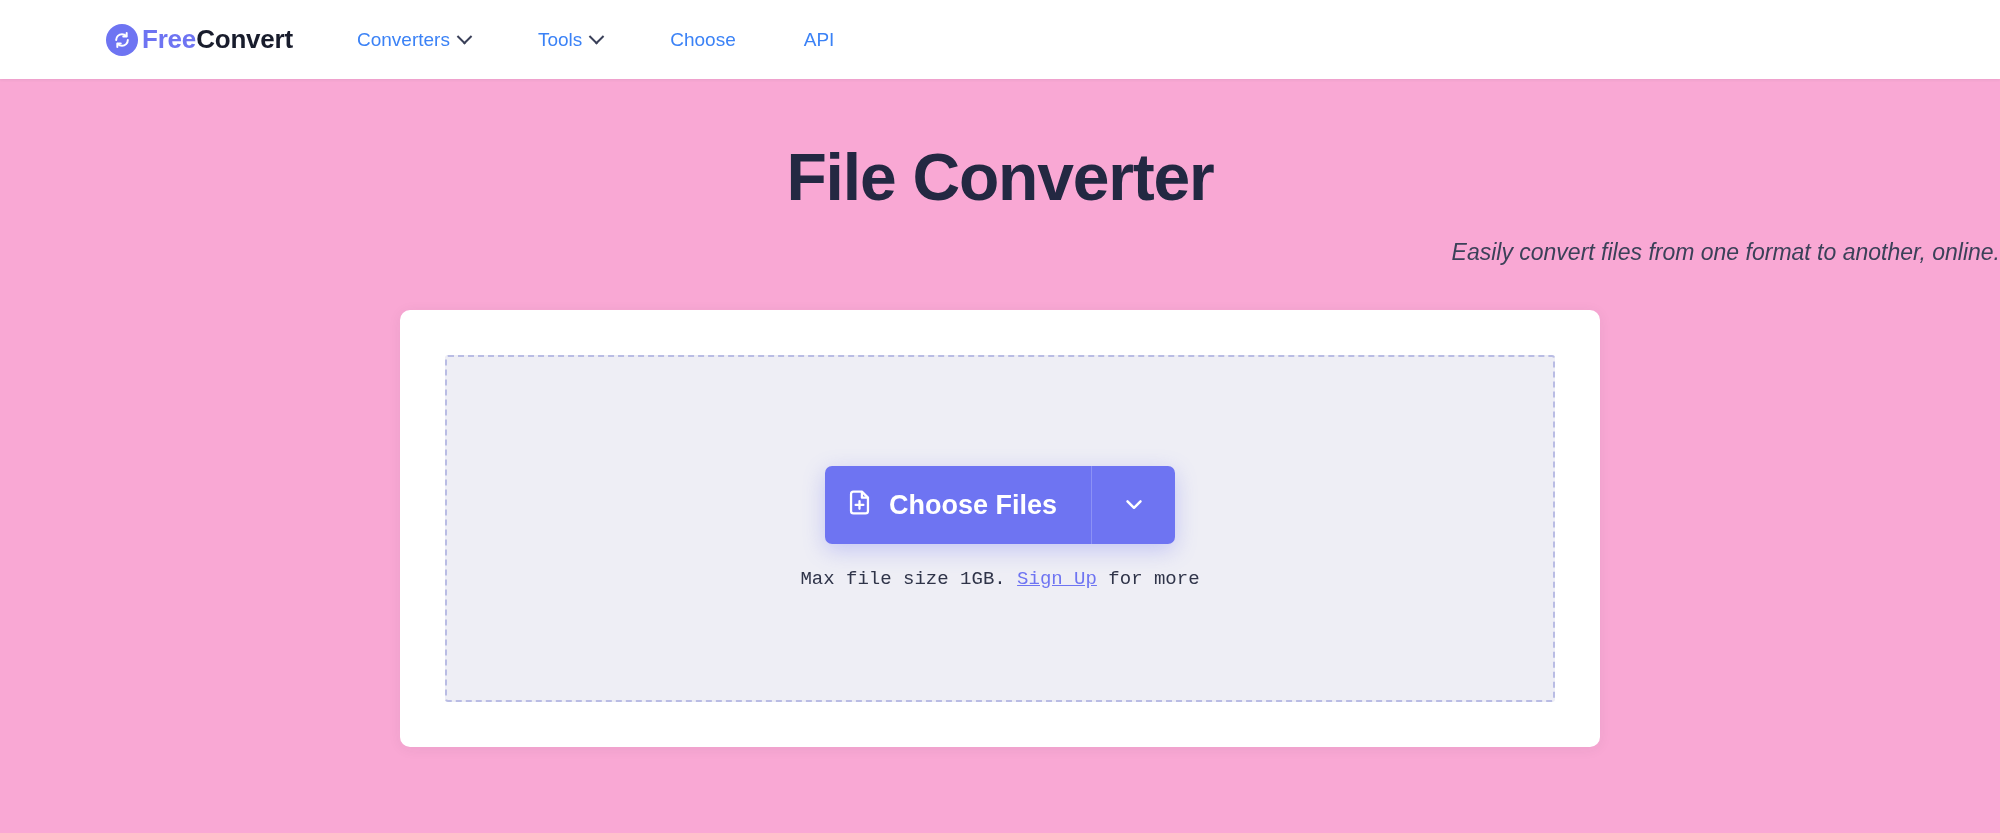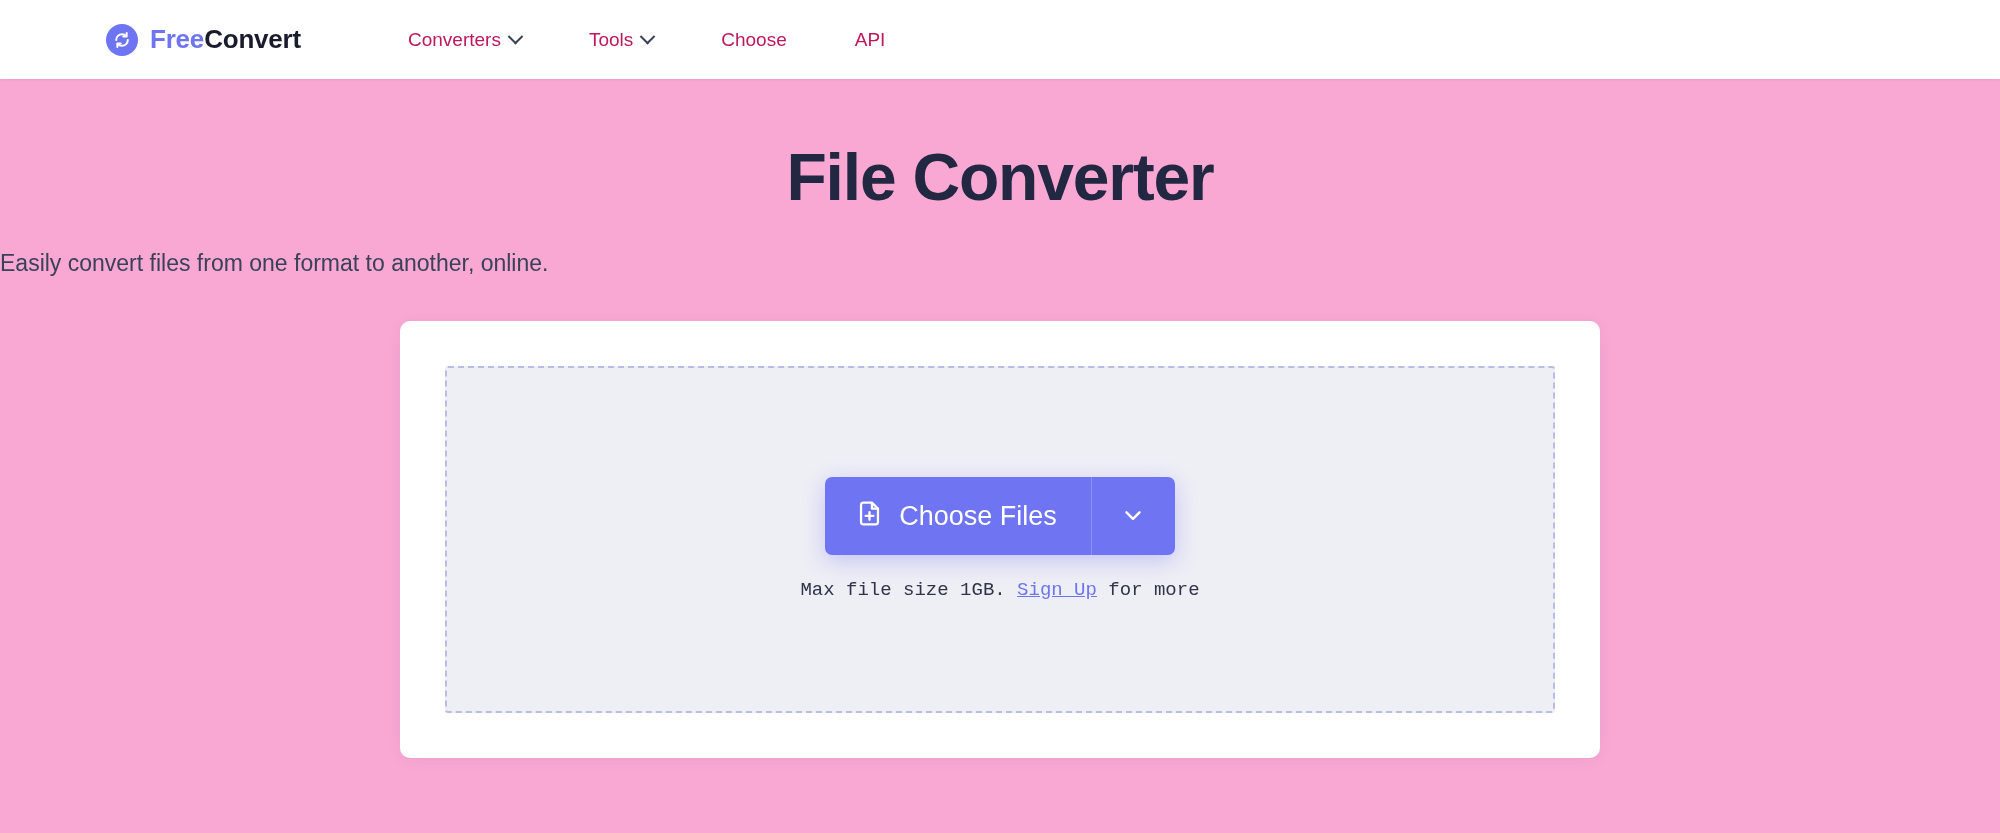--- a/index.html
+++ b/index.html
@@ -25,24 +25,24 @@
     align-items: center;
     padding: 0 55px 0 106px;
     position: relative;
     z-index: 5;
     box-shadow: 0 1px 3px rgba(35,40,70,0.07);
   }
 
   .brand {
     display: flex;
     align-items: flex-start;
-    gap: 12px;
+    gap: 4px;
     text-decoration: none;
     cursor: pointer;
-    margin-right: 107px;
+    margin-right: 64px;
   }
 
   .brand-icon {
     width: 32px;
     height: 32px;
     border-radius: 50%;
     background: #6e74f2;
     display: flex;
     align-items: center;
     justify-content: center;
@@ -61,21 +61,21 @@
     display: flex;
     align-items: center;
     gap: 0px;
   }
 
   .nav-item {
     display: flex;
     align-items: center;
     gap: 9px;
     font-size: 19px;
-    color: #be185d;
+    color: #3b82f6;
     cursor: pointer;
     padding: 8px 0;
     margin-right: 68px;
     white-space: nowrap;
   }
   .nav-item:last-child { margin-right: 0; }
 
   .chev {
     display: inline-block;
     width: 11px;
@@ -124,25 +124,26 @@
   .hero-title {
     text-align: center;
     font-size: 66px;
     font-weight: 700;
     color: #232842;
     letter-spacing: -1.2px;
     line-height: 1.1;
   }
 
   .hero-sub {
-    text-align: left;
+    text-align: right;
     font-size: 23px;
     color: #3b4158;
-    margin-top: 36px;
+    margin-top: 25px;
     font-weight: 400;
+    font-style: italic;
   }
 
   .card {
     width: 1200px;
     margin: 44px auto 0;
     background: #ffffff;
     border-radius: 10px;
     box-shadow: 0 2px 14px rgba(40,45,80,0.065);
     padding: 45px;
     height: 437px;
@@ -166,22 +167,22 @@
     overflow: hidden;
     box-shadow: 0 6px 22px rgba(110,116,242,0.33);
   }
 
   .choose-btn {
     background: #6e74f2;
     border: none;
     color: #ffffff;
     font-family: inherit;
     font-size: 27px;
-    font-weight: 400;
-    padding: 22px 34px 22px 30px;
+    font-weight: 700;
+    padding: 22px 34px 22px 20px;
     display: flex;
     align-items: center;
     gap: 15px;
     cursor: pointer;
     line-height: 1;
   }
 
   .choose-caret {
     background: #6e74f2;
     border: none;

